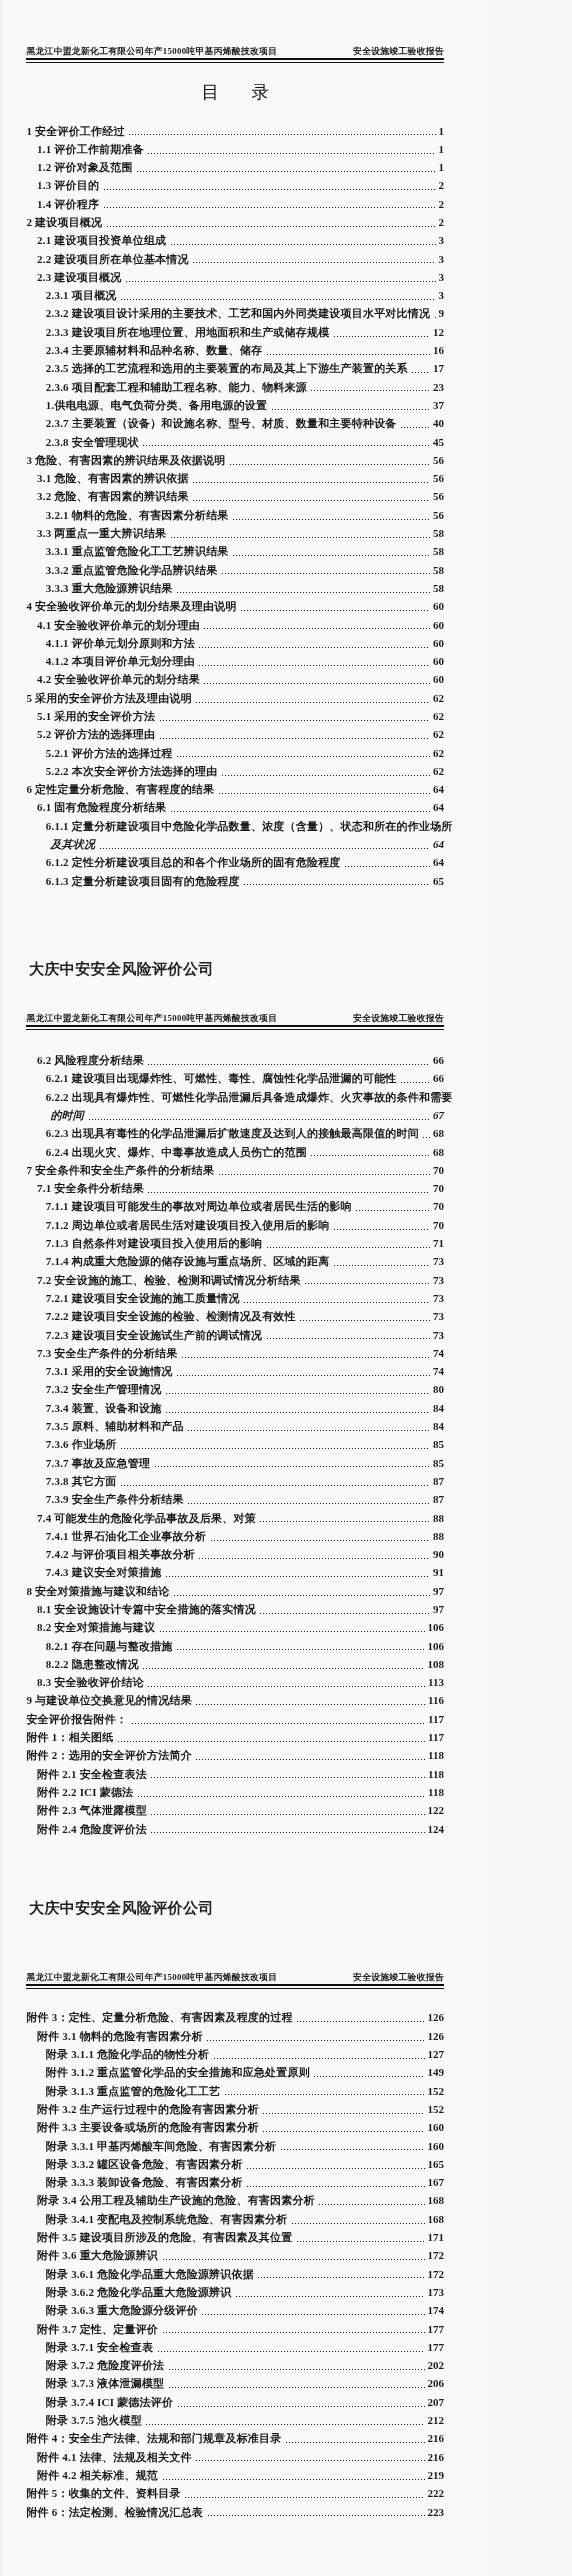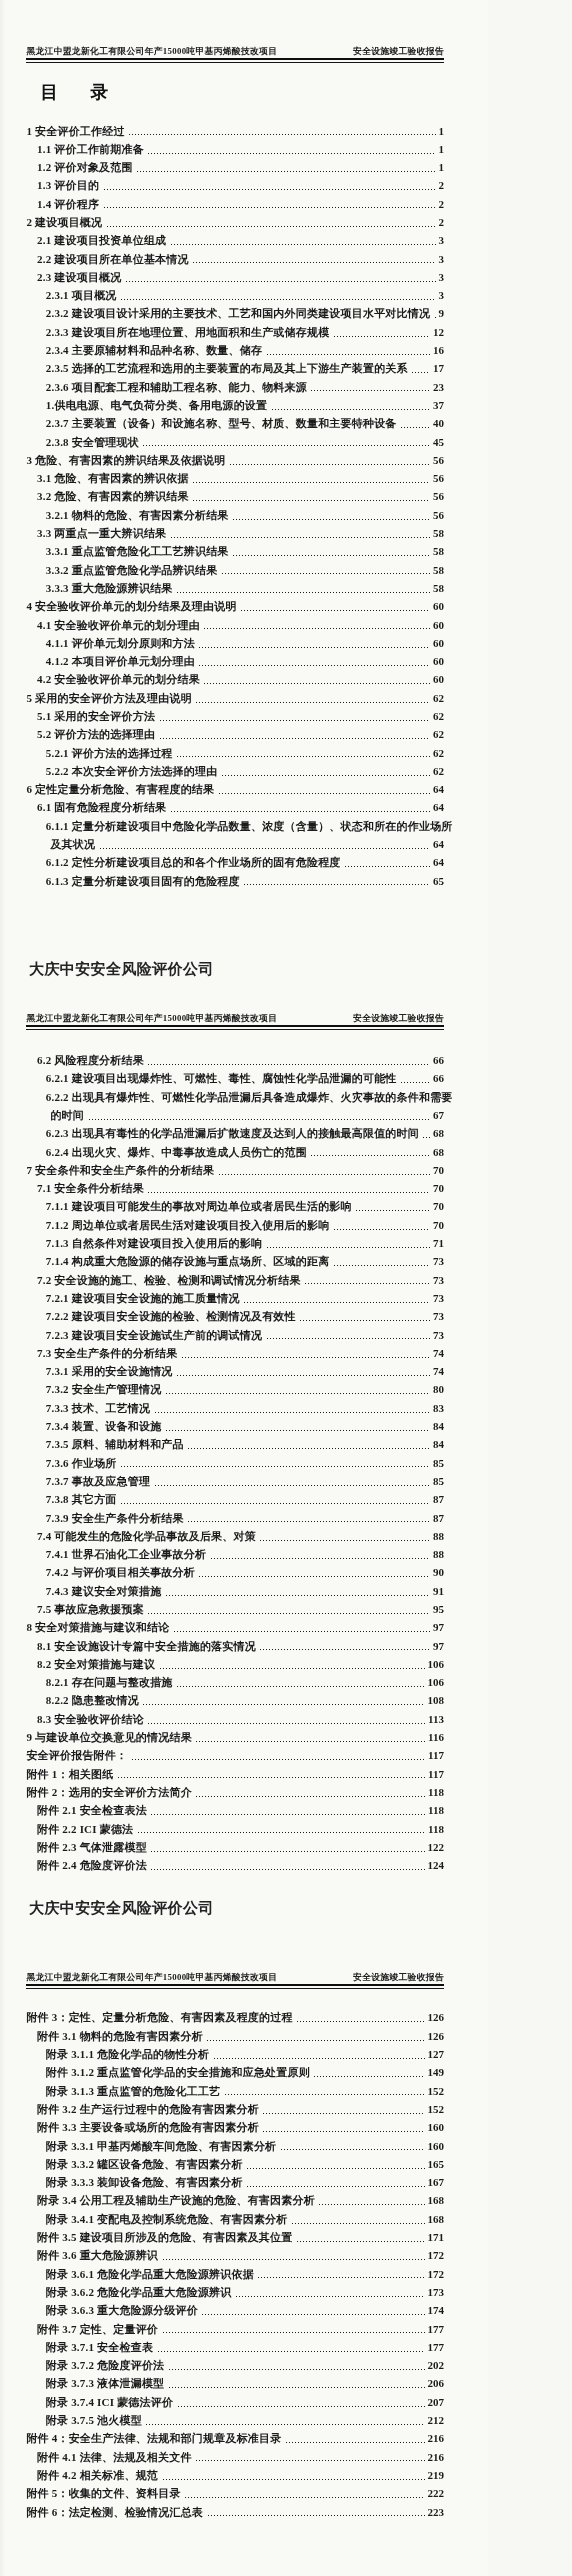--- a/index.html
+++ b/index.html
@@ -30,22 +30,23 @@
     letter-spacing:0.3px;
     color:#222;
   }
   .header-rule{
     height:1.8px;
     border-top:2.6px solid #0e0e0e;
     border-bottom:1.2px solid #161616;
     margin-top:0.9px;
   }
   .doc-title{
+    text-align:center;
     font-size:17.6px;
-    font-weight:bold;
+    font-weight:normal;
     letter-spacing:14px;
     text-indent:14px;
     line-height:26.4px;
     margin:16px 0 16px 0;
     color:#111;
   }
   .toc{}
   .toc-row{
     display:flex;
     align-items:baseline;
@@ -70,21 +71,21 @@
     background-position:left calc(100% - 3.5px);
   }
   .toc-row .toc-page{
     flex:0 0 auto;
     font-size:11px;
     font-weight:bold;
   }
   .lvl0{padding-left:0px;}
   .lvl1{padding-left:10.6px;}
   .lvl2{padding-left:19.4px;}
-  .lvlc{padding-left:24px;}
+  .lvlc{padding-left:24px;font-style:italic;}
   .page-footer{
     position:absolute;
     left:29px;
     font-size:15px;
     font-weight:bold;
     letter-spacing:0.4px;
     color:#232323;
   }
   
   #page-1{height:978px;padding-top:46px;}
@@ -416,25 +417,20 @@
           <span class="toc-text">7.3.1 采用的安全设施情况</span>
           <span class="leader"></span>
           <span class="toc-page">74</span>
         </div>
         <div class="toc-row lvl2">
           <span class="toc-text">7.3.2 安全生产管理情况</span>
           <span class="leader"></span>
           <span class="toc-page">80</span>
         </div>
         <div class="toc-row lvl2">
-          <span class="toc-text">7.3.3 技术、工艺情况</span>
-          <span class="leader"></span>
-          <span class="toc-page">83</span>
-        </div>
-        <div class="toc-row lvl2">
           <span class="toc-text">7.3.4 装置、设备和设施</span>
           <span class="leader"></span>
           <span class="toc-page">84</span>
         </div>
         <div class="toc-row lvl2">
           <span class="toc-text">7.3.5 原料、辅助材料和产品</span>
           <span class="leader"></span>
           <span class="toc-page">84</span>
         </div>
         <div class="toc-row lvl2">
@@ -469,25 +465,20 @@
         </div>
         <div class="toc-row lvl2">
           <span class="toc-text">7.4.2 与评价项目相关事故分析</span>
           <span class="leader"></span>
           <span class="toc-page">90</span>
         </div>
         <div class="toc-row lvl2">
           <span class="toc-text">7.4.3  建议安全对策措施</span>
           <span class="leader"></span>
           <span class="toc-page">91</span>
-        </div>
-        <div class="toc-row lvl1">
-          <span class="toc-text">7.5 事故应急救援预案</span>
-          <span class="leader"></span>
-          <span class="toc-page">95</span>
         </div>
         <div class="toc-row lvl0">
           <span class="toc-text">8 安全对策措施与建议和结论</span>
           <span class="leader"></span>
           <span class="toc-page">97</span>
         </div>
         <div class="toc-row lvl1">
           <span class="toc-text">8.1 安全设施设计专篇中安全措施的落实情况</span>
           <span class="leader"></span>
           <span class="toc-page">97</span>

